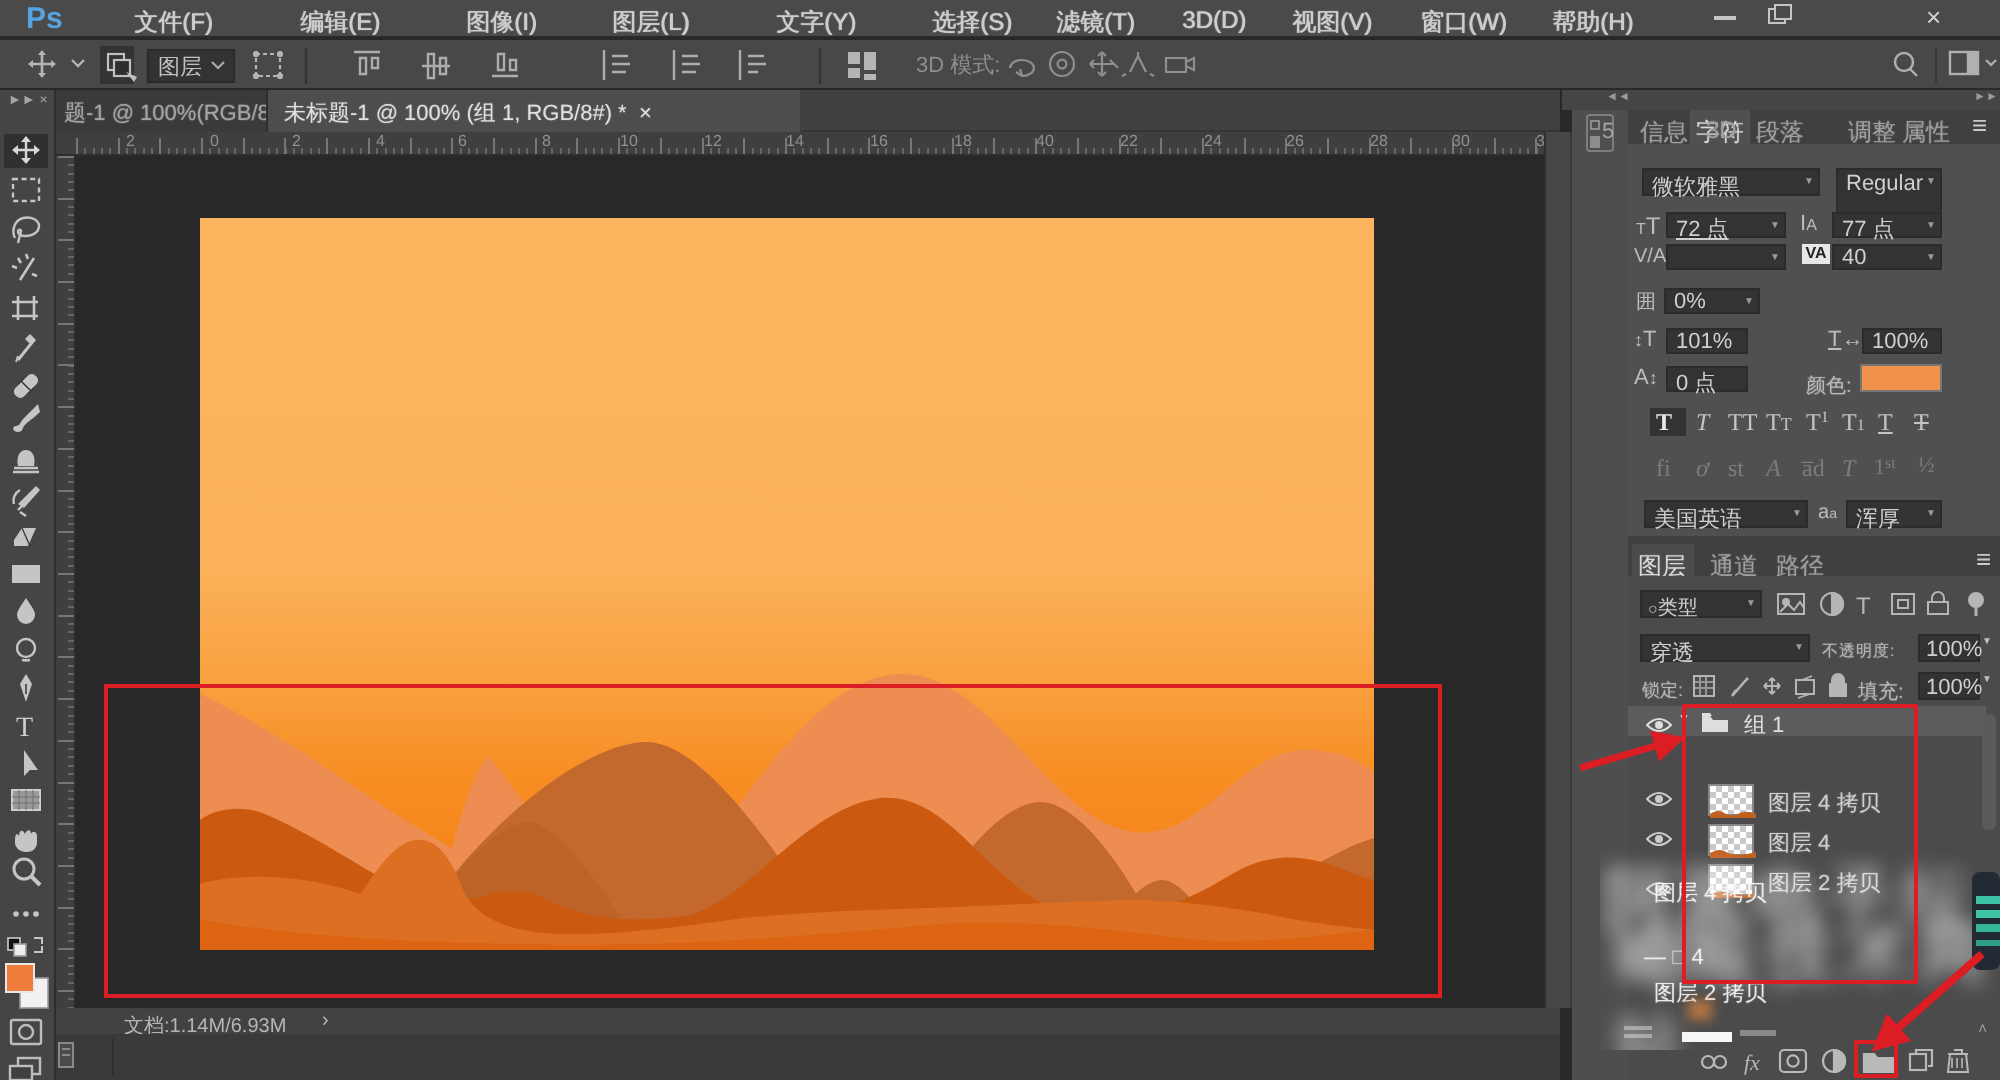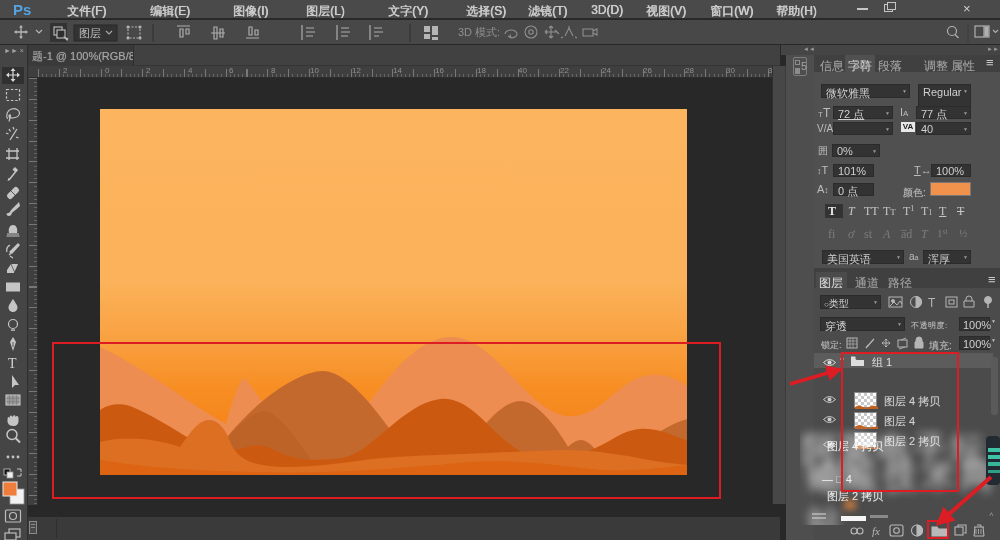--- a/index.html
+++ b/index.html
@@ -124,20 +124,21 @@
   <rect x="975" y="6" width="14" height="11"></rect>
           <path d="M984,6 v11"></path>
           <rect x="984.5" y="6.5" width="4" height="10" fill="#b0b0b0" stroke="none"></rect>
   <path d="M993,10 l2.5,2.5 2.5,-2.5" stroke-width="1.1"></path>
  </g>
 </g>
 </svg>
 
 <div id="tabbar" class="abs"></div>
 <div class="abs dtab" style="left:28px;width:106px;background:#3a3a3a;color:#a5a5a5;padding-left:4px;border-right:1px solid #2e2e2e;">题-1 @ 100%(RGB/8#)&nbsp;&nbsp;×</div>
+<div class="abs dtab" style="left:134px;width:266px;background:#4d4d4d;color:#e0e0e0;padding-left:8px;">未标题-1 @ 100% (组 1, RGB/8#) *&nbsp;&nbsp;×</div>
 
 <div class="abs" style="left:0;top:45px;width:28px;height:21px;color:#a5a5a5;font-size:7px;padding:2px 0 0 4px;z-index:6;">►►&nbsp;×</div>
 
 <div id="hruler" class="abs">
 <div class="abs" style="left:10px;top:8px;width:742px;height:4px;background:repeating-linear-gradient(90deg,#666 0 1px,transparent 1px 4.17px);"></div>
 <div class="abs" style="left:10px;top:3px;width:742px;height:9px;background:repeating-linear-gradient(90deg,#777 0 1px,transparent 1px 20.85px);"></div>
 <span class="rnum" style="left:35px">2</span>
       <span class="rnum" style="left:77px">0</span>
 <span class="rnum" style="left:118px">2</span>
       <span class="rnum" style="left:160px">4</span>
@@ -293,20 +294,24 @@
  C304,347 334,346 364,345 C394,344 428,342 464,341 C494,341 524,346 549,351
  C567,354 579,355 587,356 L587,366 L0,366 Z"></path>
 
 <path fill="#dc6413" d="M0,351 C50,359 100,362 160,363 C240,365 300,359 370,353
  C420,350 460,357 500,361 C535,363 565,358 587,356 L587,366 L0,366 Z"></path>
 </svg>
 </div>
 
 <div class="abs" style="left:772px;top:66px;width:14px;height:438px;background:#474747;border-left:1px solid #303030;border-right:1px solid #3a3a3a;"></div>
 <div class="abs" style="left:766px;top:522px;width:13px;height:10px;background:#4a4a4a;border:1px solid #555;border-radius:2px;"></div>
+<div id="statusbar" class="abs">
+      <span style="position:absolute;left:34px;top:2px;">文档:1.14M/6.93M</span>
+      <span style="position:absolute;left:133px;top:1px;">›</span>
+    </div>
 <div id="belowbar" class="abs"></div>
 <div class="abs" style="left:29px;top:521px;width:8px;height:13px;border:1px solid #8a8a8a;background:#4a4a4a;"></div>
 <div class="abs" style="left:31px;top:524px;width:4px;height:1px;background:#8a8a8a;"></div>
 <div class="abs" style="left:31px;top:527px;width:4px;height:1px;background:#8a8a8a;"></div>
 <div class="abs" style="left:56px;top:519px;width:1px;height:19px;background:#2f2f2f;"></div>
 
 <div id="dockstrip" class="abs"></div>
 <div id="rpanel" class="abs"></div>
 
 <div class="abs" style="left:781px;top:45px;width:219px;height:10px;background:#454545;"></div>

